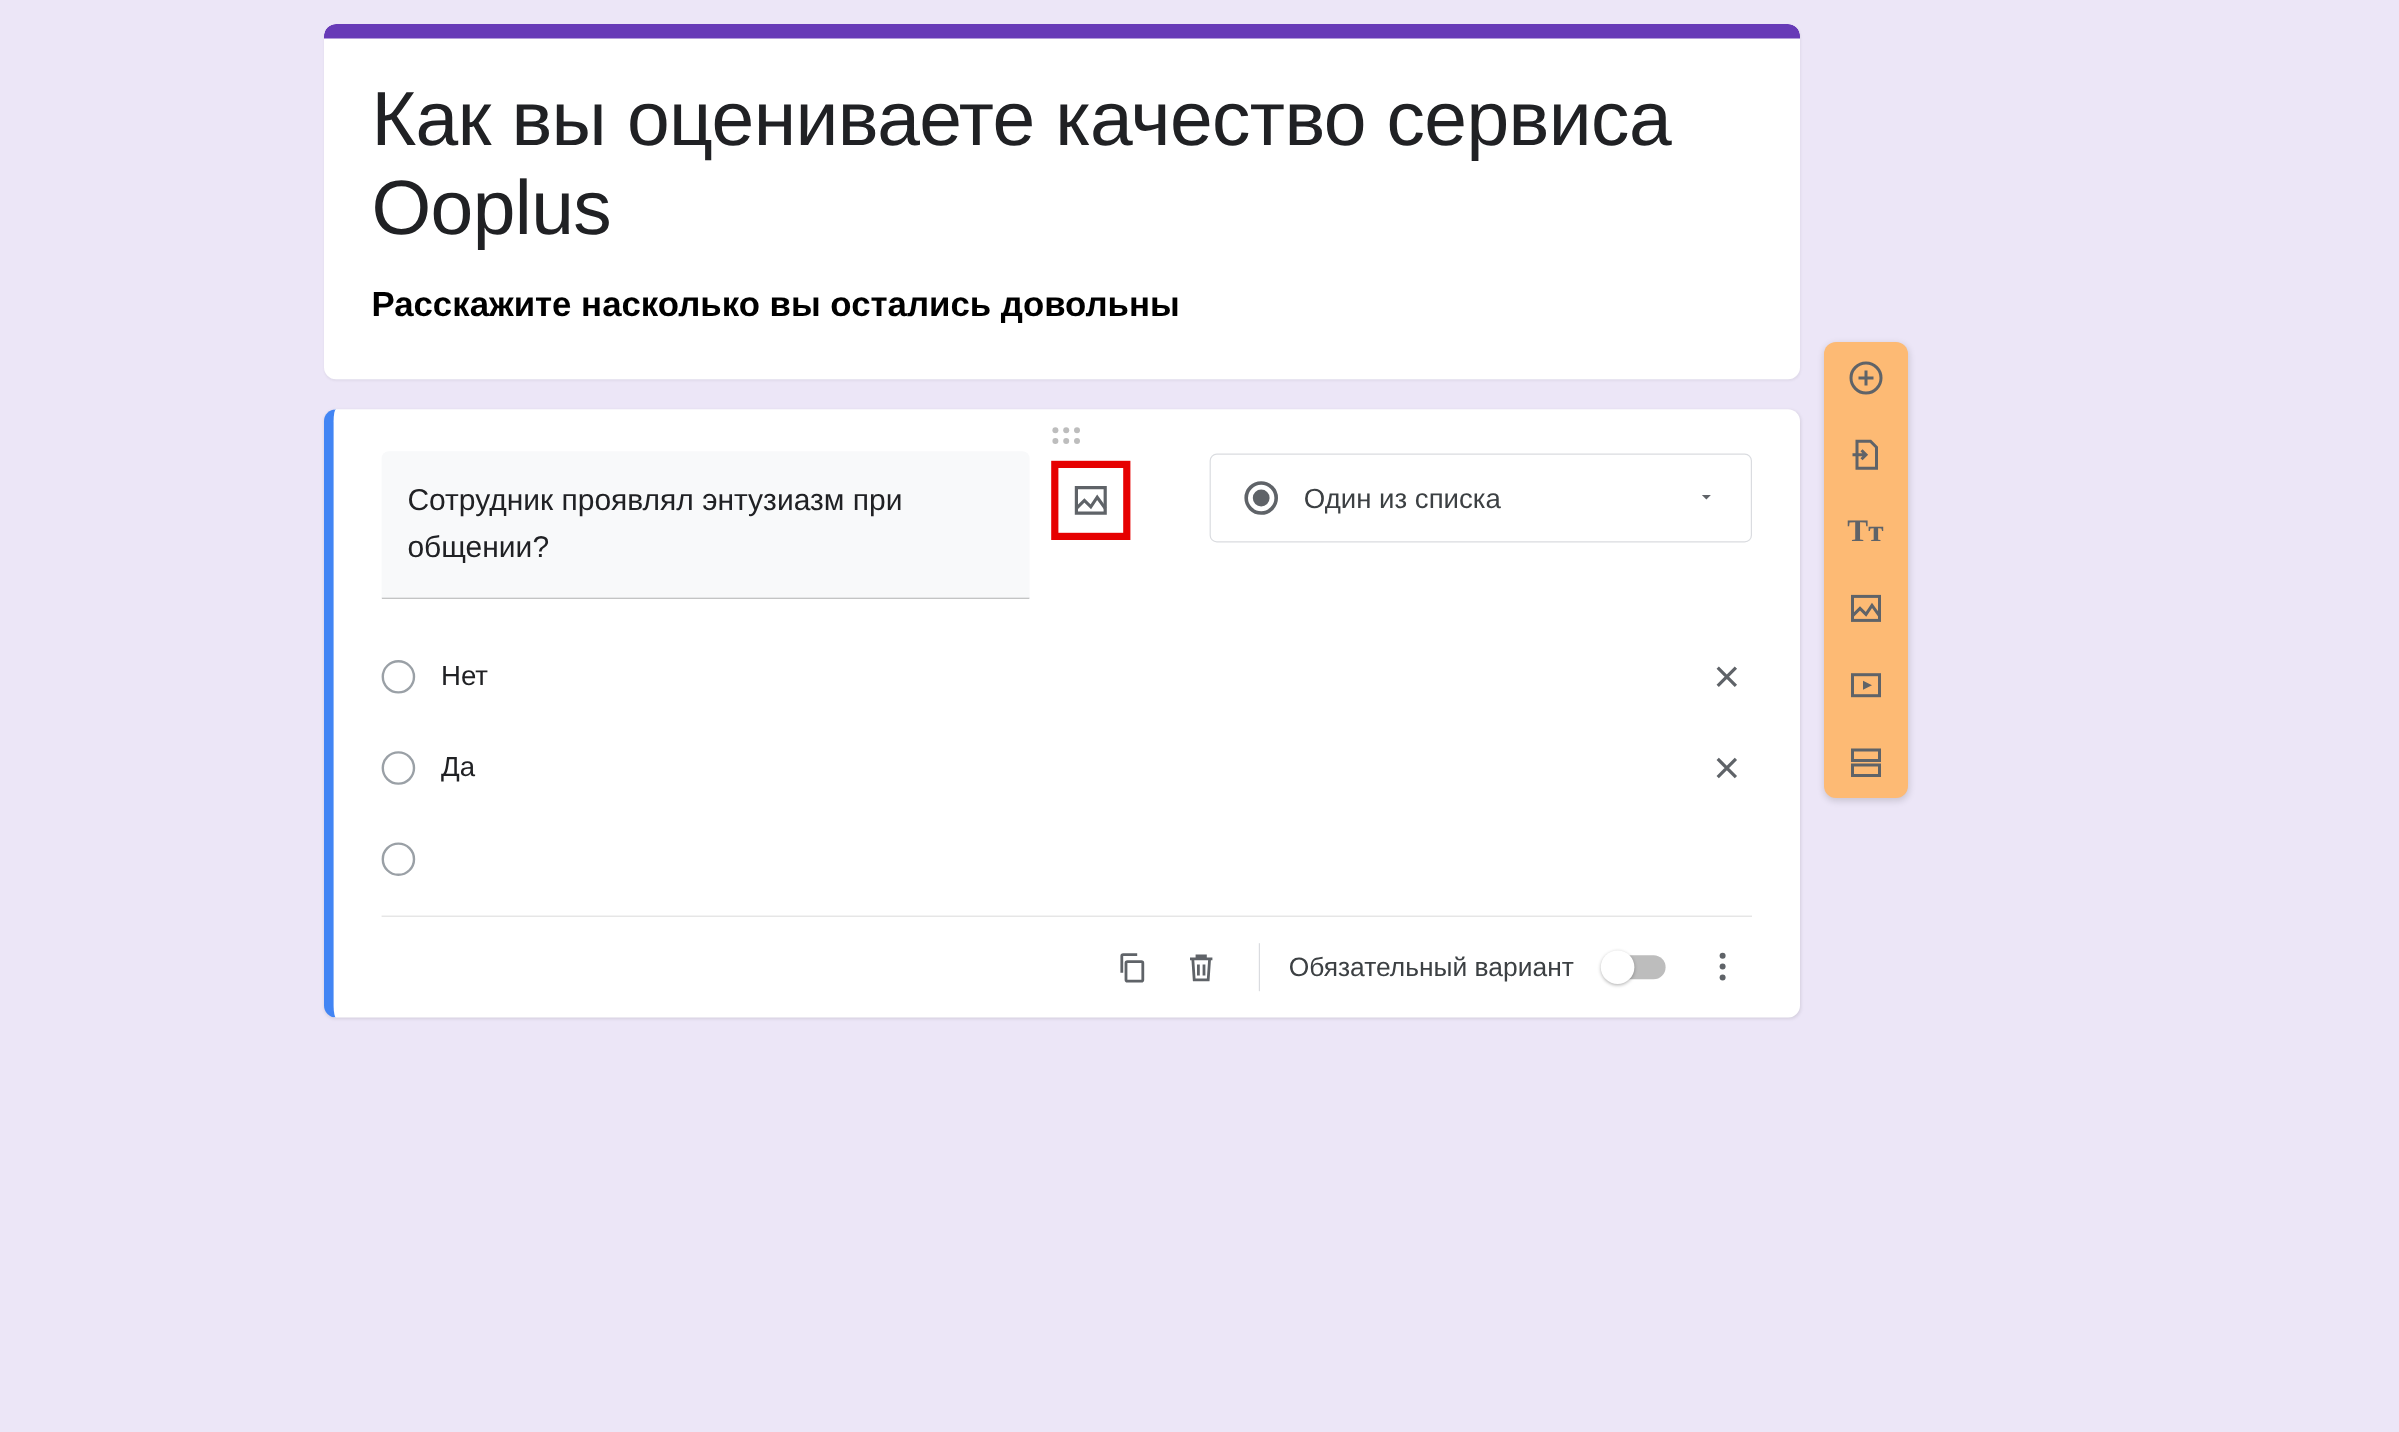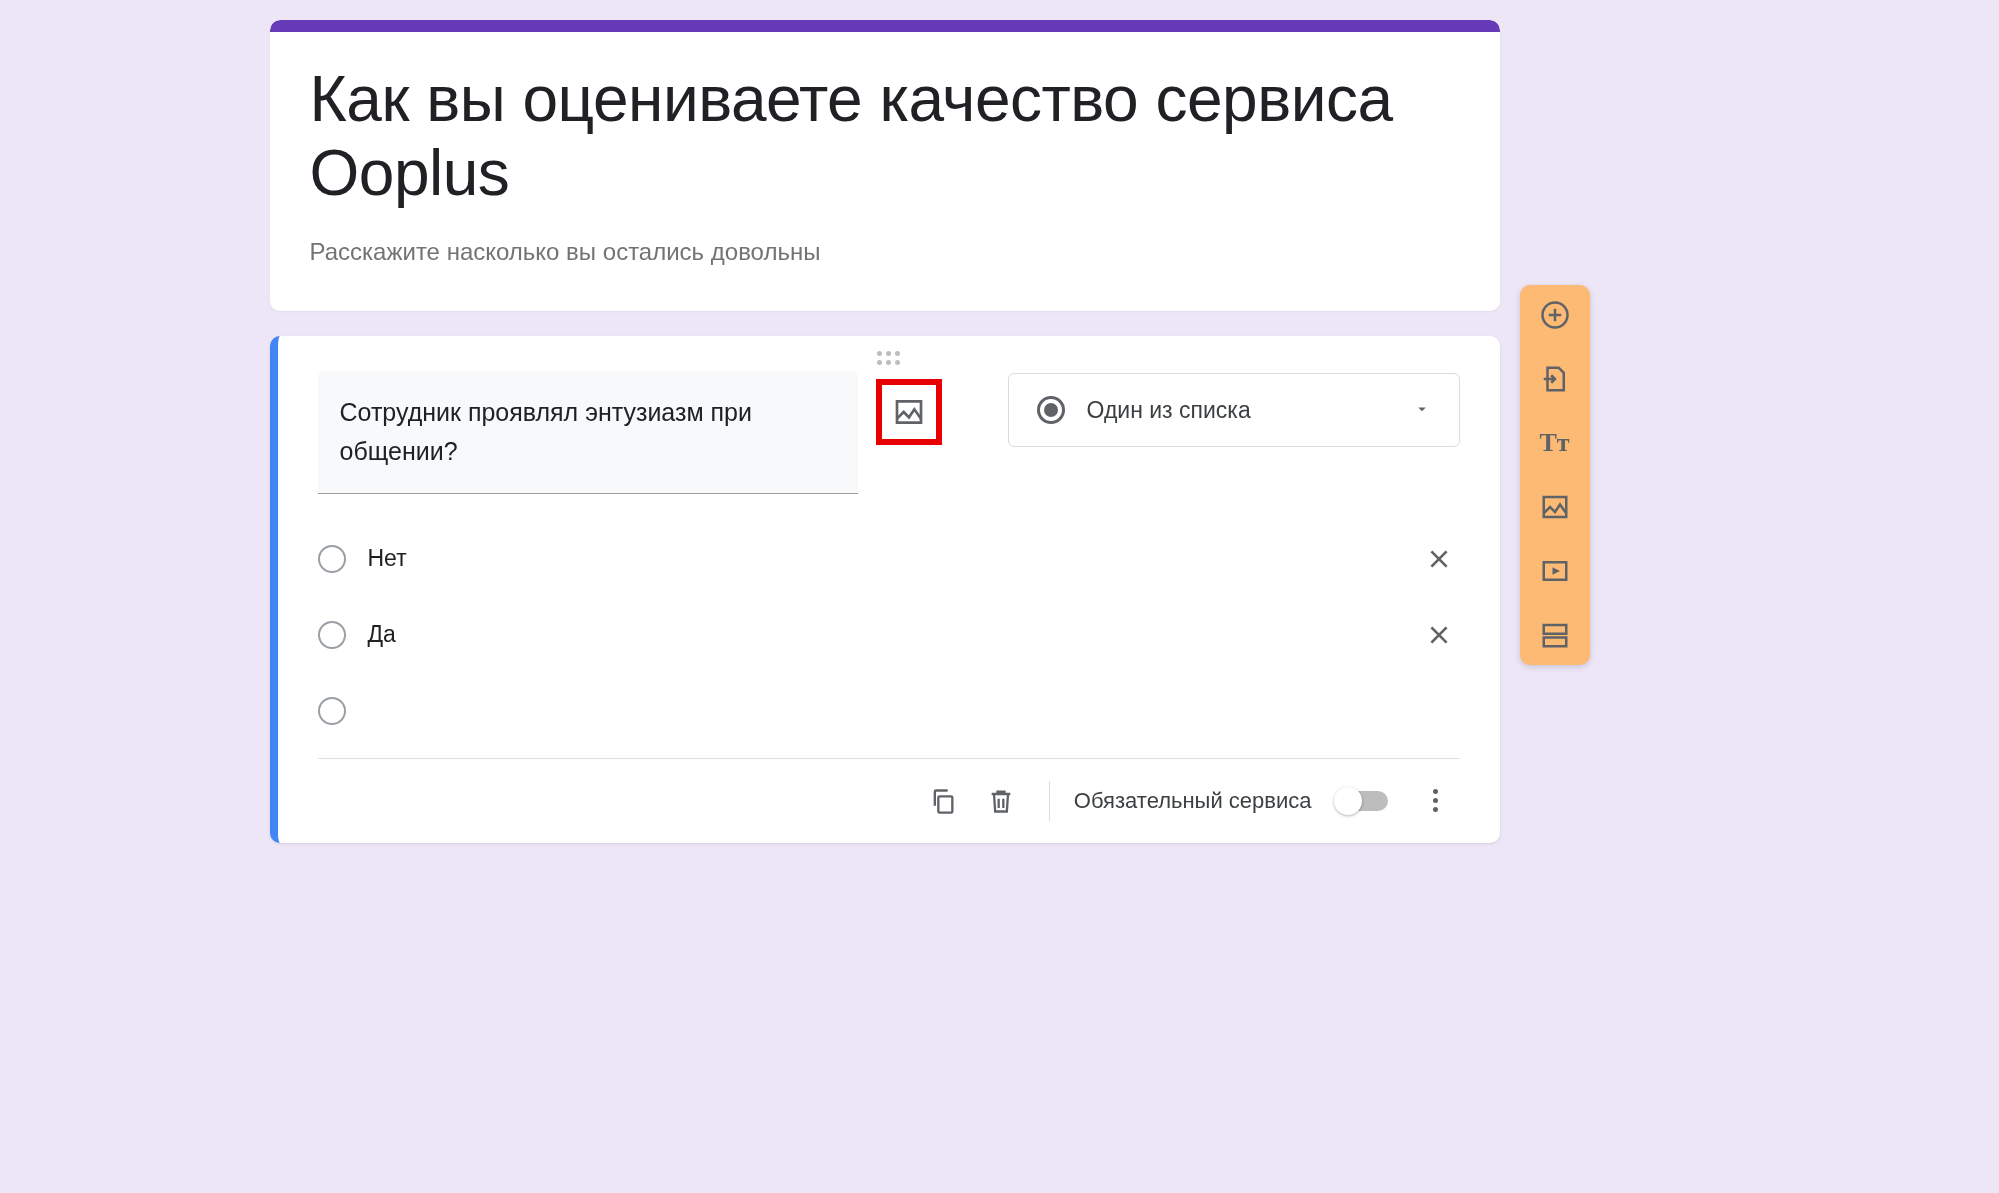--- a/index.html
+++ b/index.html
@@ -36,23 +36,23 @@
     padding: 30px 40px 45px 40px;
   }
   .form-title {
     font-size: 64px;
     font-weight: 400;
     letter-spacing: -0.5px;
     color: #202124;
     margin-bottom: 28px;
   }
   .form-desc {
-    font-size: 24px;
-    color: #737373;
-    font-weight: 400;
+    font-size: 29px;
+    color: #000000;
+    font-weight: 700;
   }
   
   .question-card {
     background: #fff;
     border-radius: 10px;
     position: relative;
     box-shadow: 0 1px 3px rgba(0,0,0,0.1);
     border-left: 8px solid #4285f4;
     padding: 15px 40px 0 40px;
   }
@@ -288,21 +288,21 @@
             <rect x="8" y="8" width="12" height="14" rx="1"></rect>
             <path d="M5 16 V4 a1 1 0 0 1 1 -1 h10"></path>
           </svg>
         </div>
         <div class="icon-btn">
           <svg viewBox="0 0 24 24">
             <path d="M4 6 h16 M9 6 V4 h6 v2 M6 6 l1 15 h10 l1 -15 M10 10 v8 M14 10 v8"></path>
           </svg>
         </div>
         <div class="sep"></div>
-        <span class="req-label">Обязательный сервиса</span>
+        <span class="req-label">Обязательный вариант</span>
         <div class="toggle">
           <div class="knob"></div>
         </div>
         <div class="icon-btn more">
           <div class="more-dots">
             <span></span>
               <span></span>
               <span></span>
           </div>
         </div>

